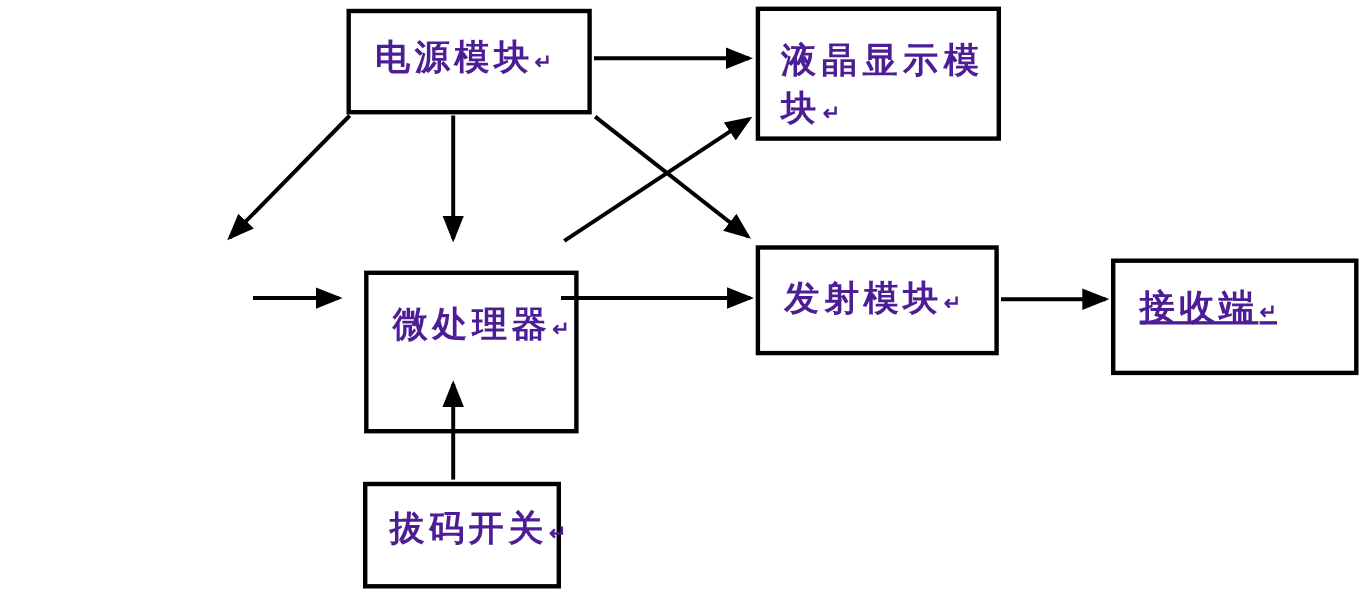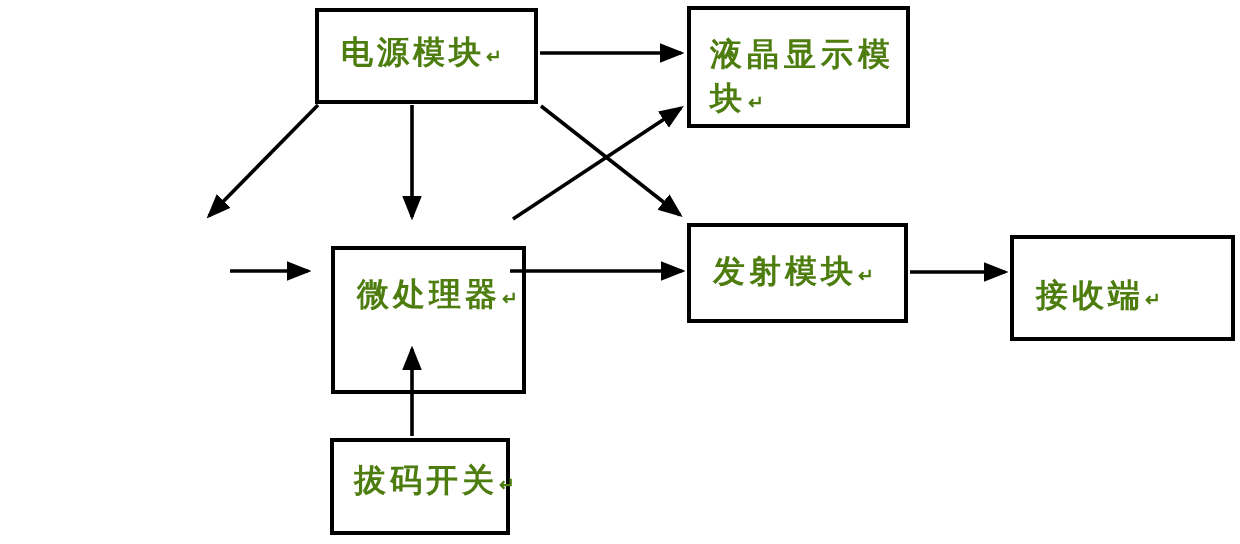--- a/index.html
+++ b/index.html
@@ -8,32 +8,32 @@
     width:1240px;height:544px;
     background:#ffffff;
     font-family:"Liberation Sans", sans-serif;
     overflow:hidden;
   }
   .node{
     position:absolute;
     box-sizing:border-box;
     border:4px solid #000;
     background:#fff;
-    color:#4d7c0f;
+    color:#4c1d95;
     font-weight:bold;
     font-size:32px;
     letter-spacing:4px;
     line-height:44px;
     padding:22px 6px 0 22px;
     white-space:nowrap;
     z-index:1;
   }
   .n-power{padding-top:18px;}
   .n-lcd{padding-left:19px;letter-spacing:5px;white-space:normal;}
-  .n-rx{padding-top:34px;}
+  .n-rx{padding-top:18px;text-decoration:underline;}
   .n-dip{padding-top:16px;padding-left:20px;}
   .node .ret{
     font-size:19px;
     font-weight:bold;
     letter-spacing:0;
     margin-left:1px;
   }
   svg.edges{
     position:absolute;left:0;top:0;
     z-index:2;

